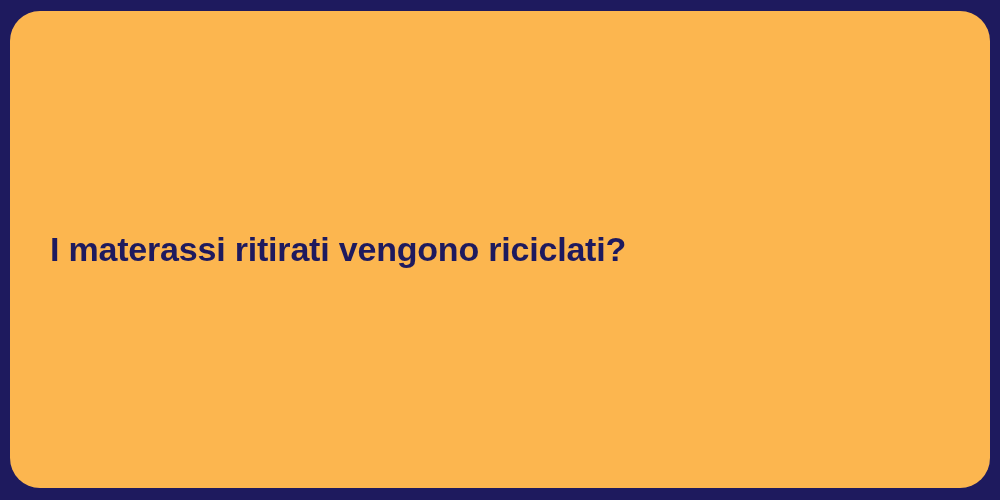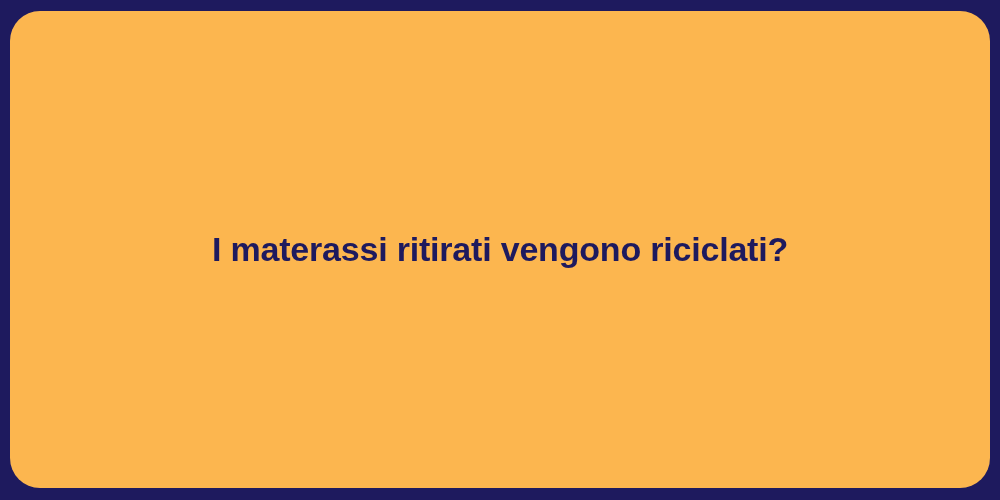--- a/index.html
+++ b/index.html
@@ -24,21 +24,21 @@
   }
 
   .panel {
     box-sizing: border-box;
     width: 100%;
     height: 100%;
     background: #fcb64f;
     border-radius: 30px;
     display: flex;
     align-items: center;
-    justify-content: center;
+    justify-content: flex-start;
     overflow: hidden;
   }
 
   .headline {
     margin: 0;
     padding: 0 40px;
     color: #1e1a5e;
     font-family: "Liberation Sans", sans-serif;
     font-size: 34px;
     font-weight: 700;

